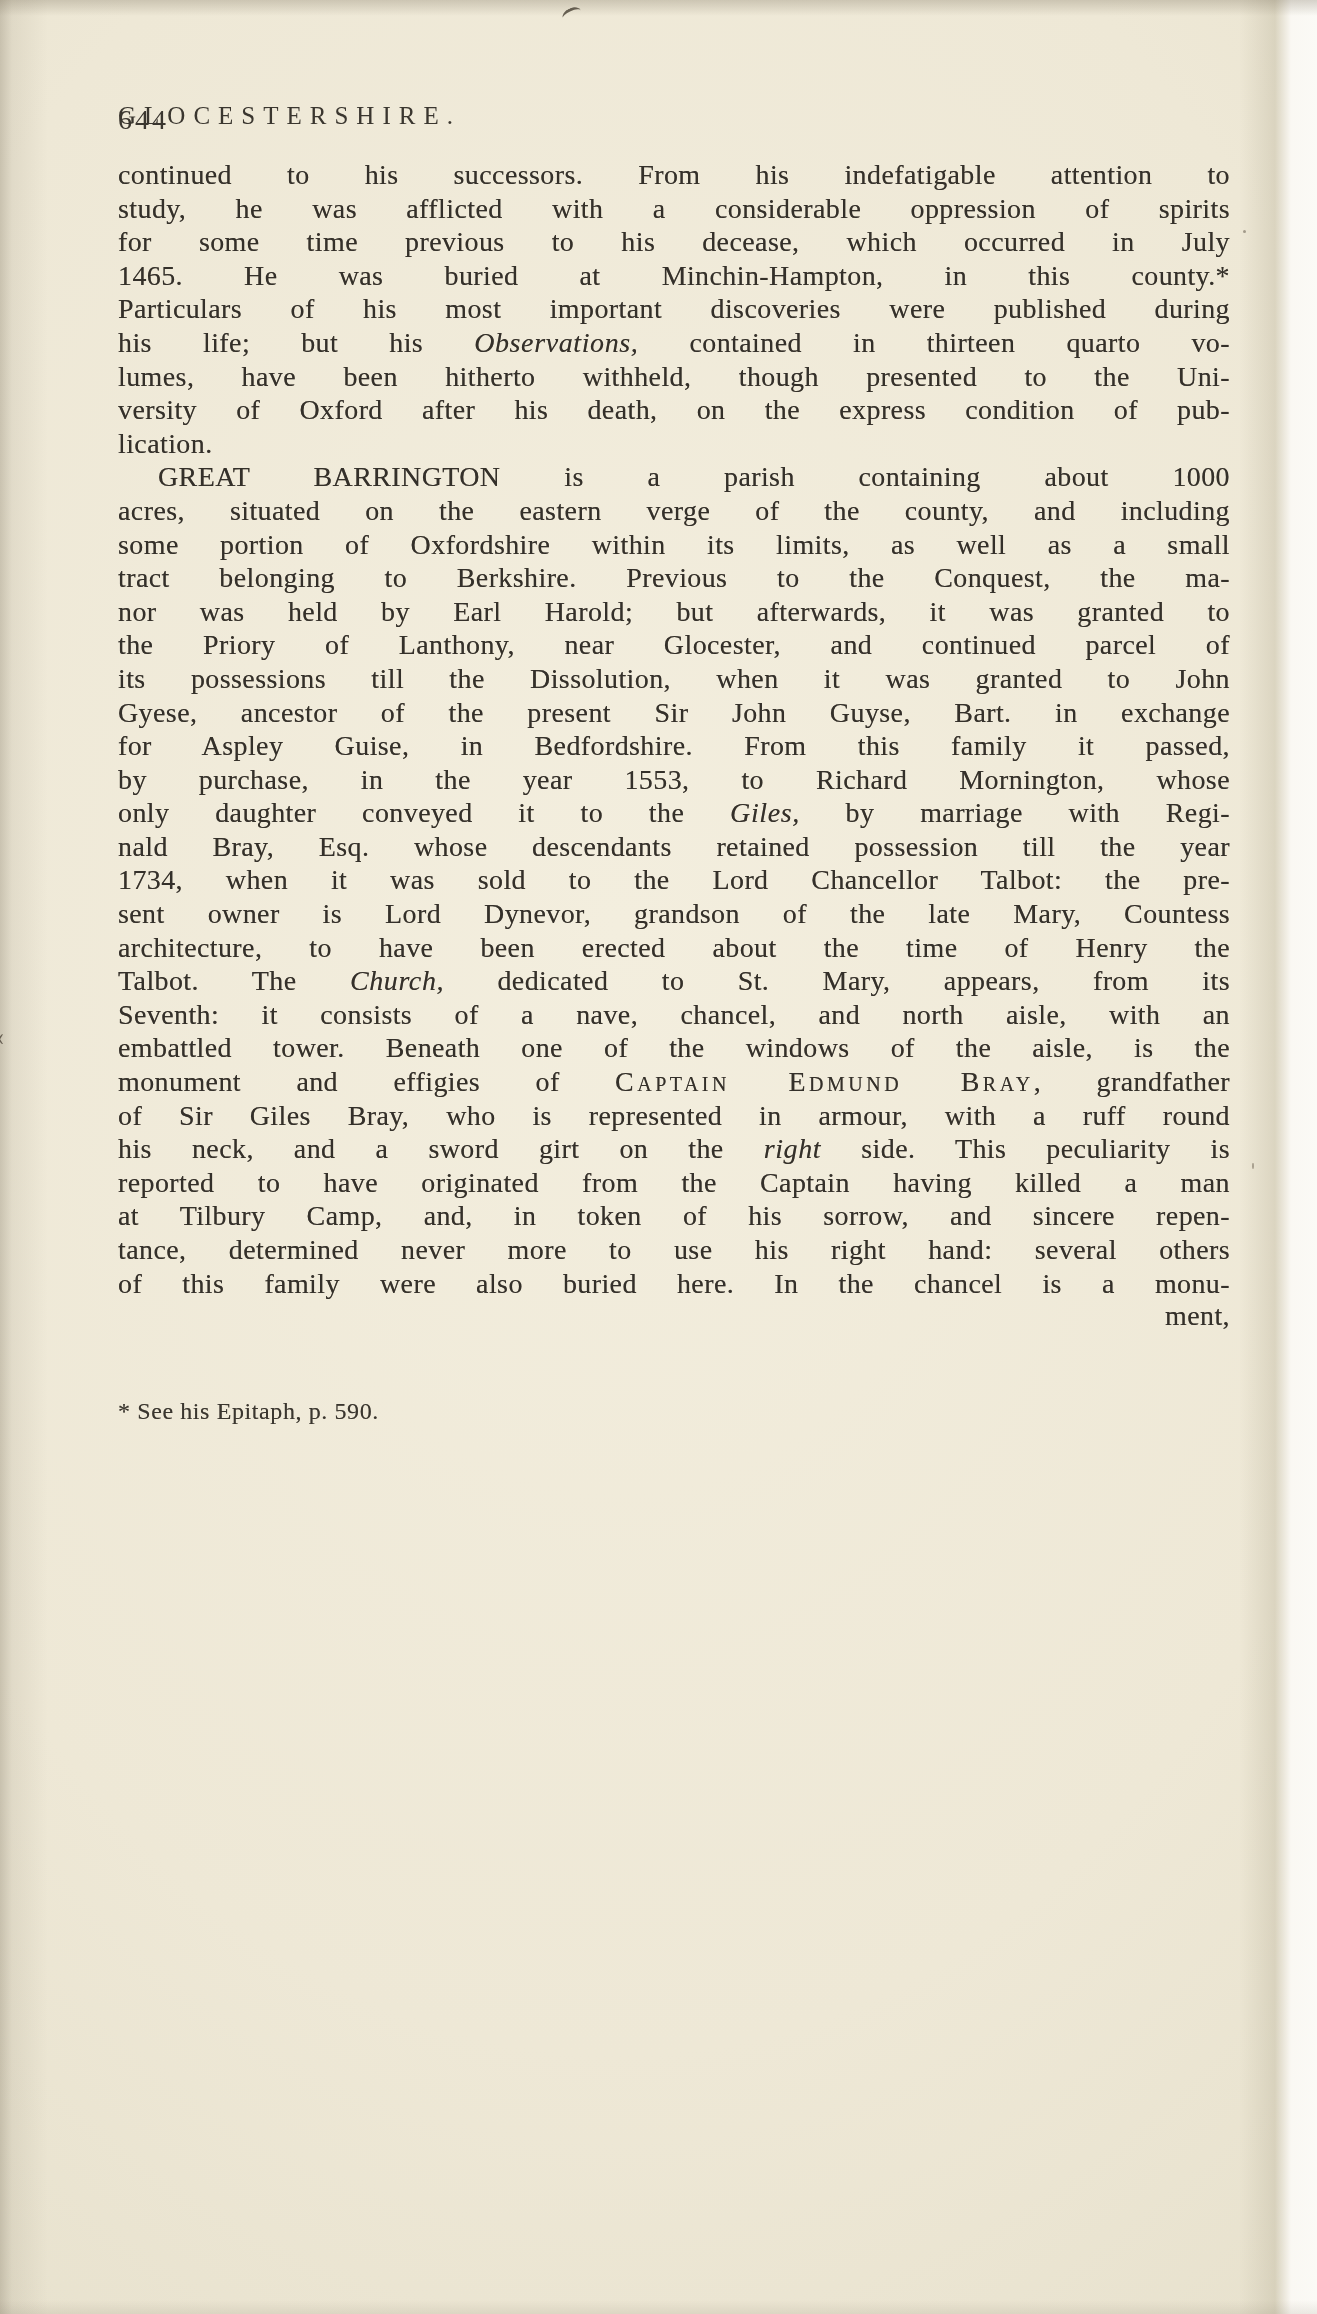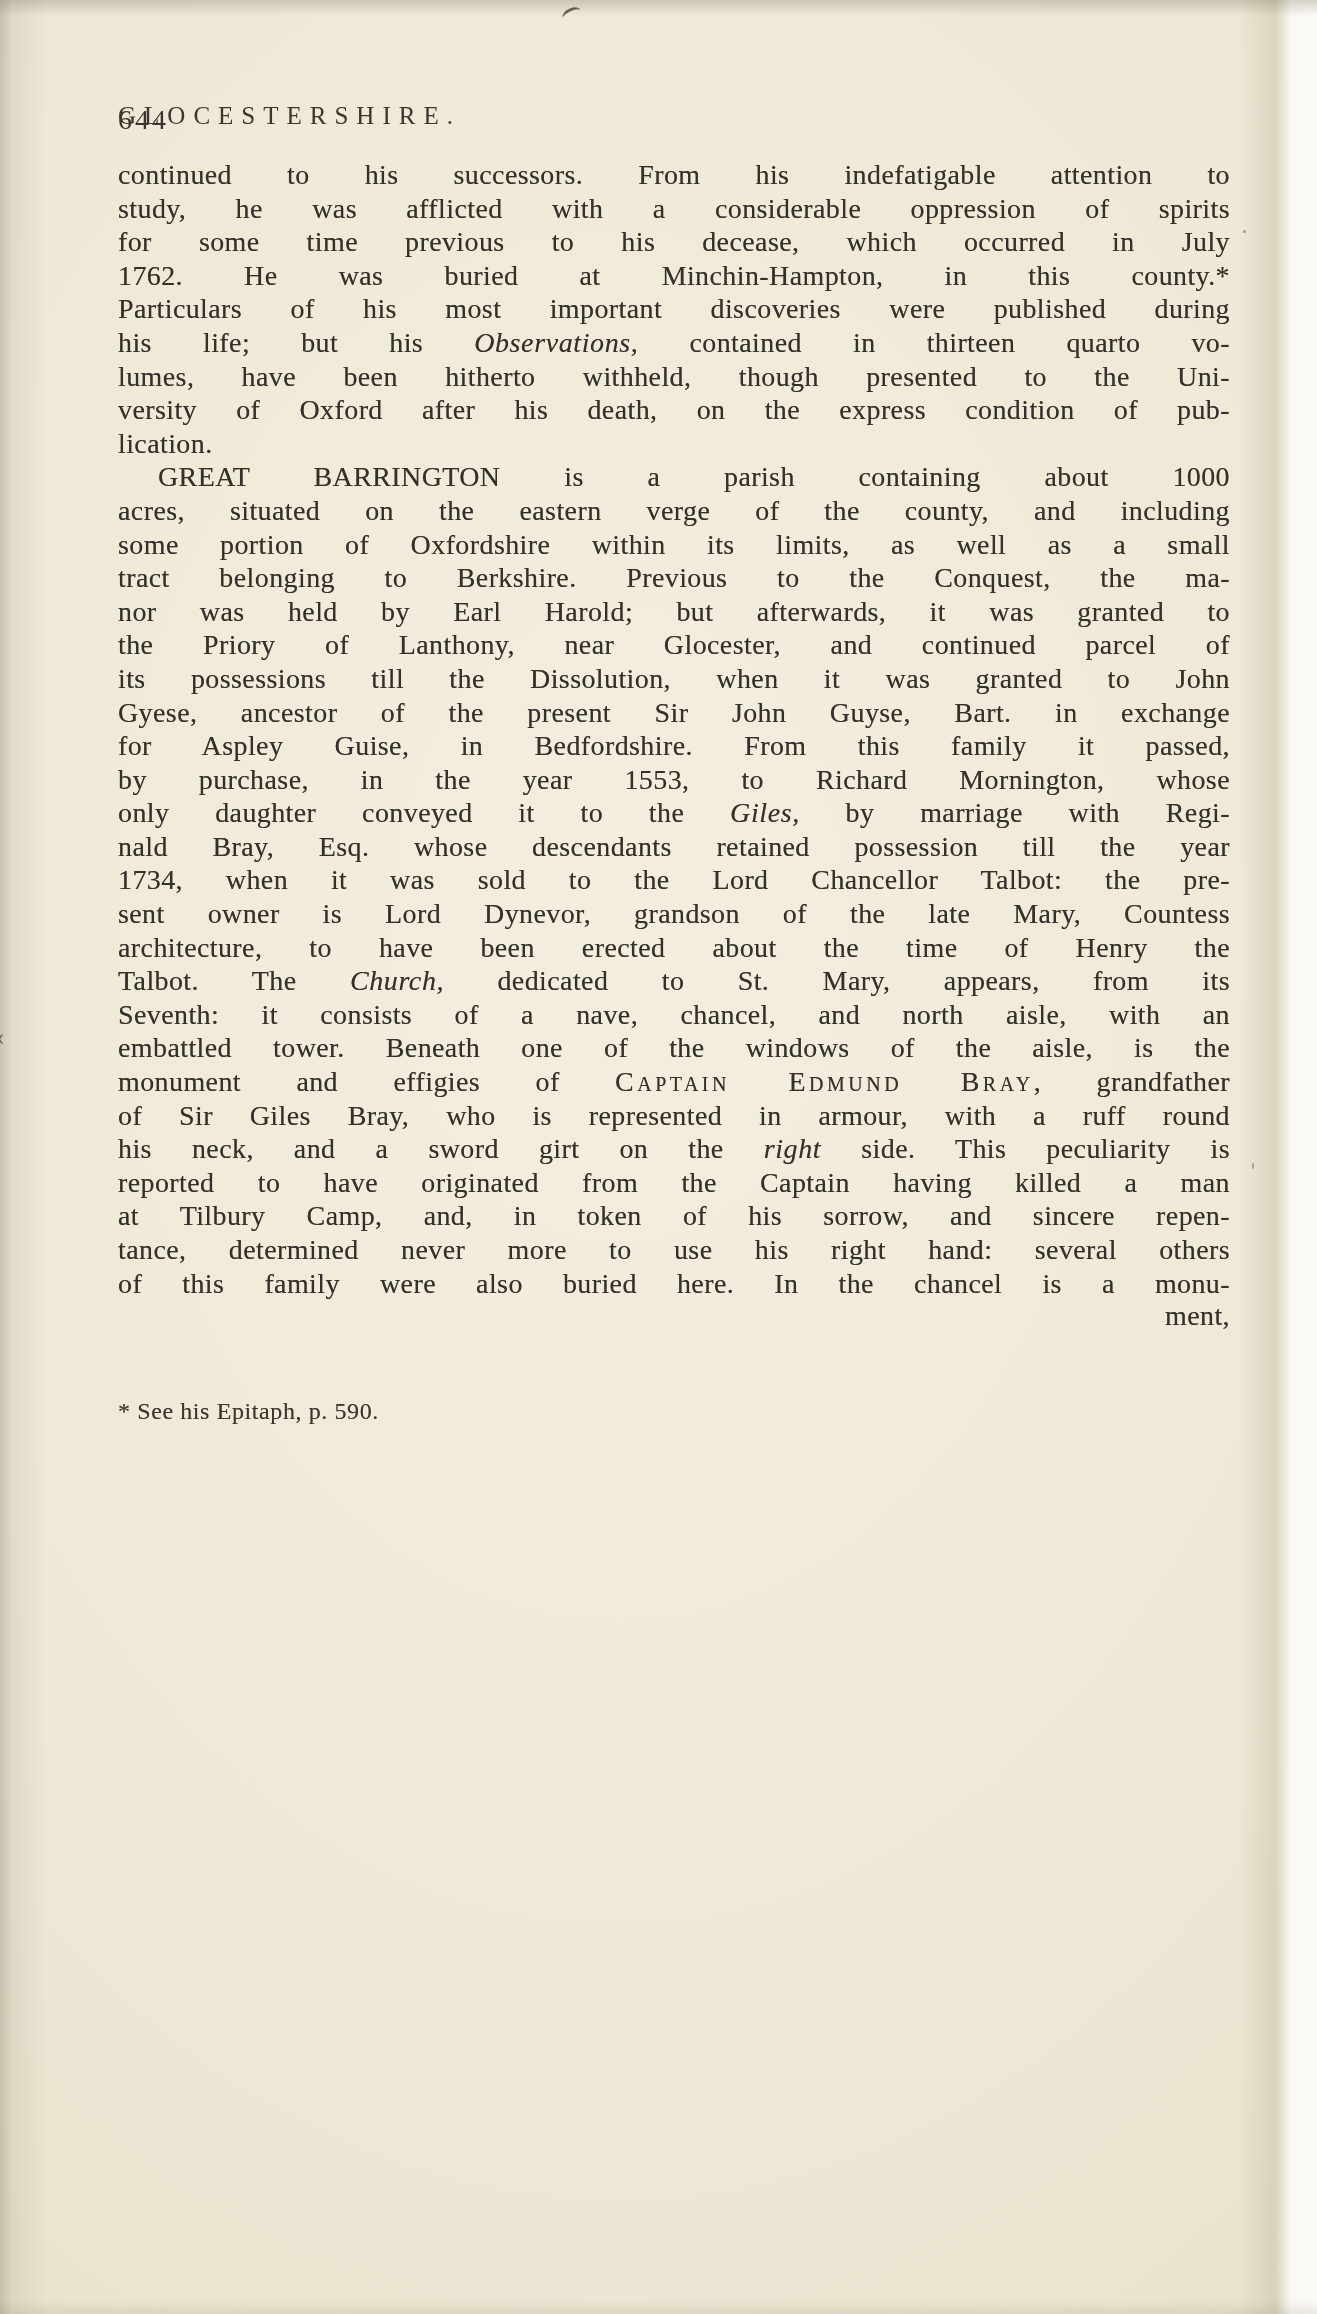--- a/index.html
+++ b/index.html
@@ -77,21 +77,21 @@
 
   <div class="header">
     <span class="pagenum">644</span>
     <span class="runhead">GLOCESTERSHIRE.</span>
   </div>
 
   <div class="textblock">
       <div class="line"><span>continued to his successors.  From his indefatigable attention to</span></div>
       <div class="line"><span>study, he was afflicted with a considerable oppression of spirits</span></div>
       <div class="line"><span>for some time previous to his decease, which occurred in July</span></div>
-      <div class="line"><span>1762.  He was buried at Minchin-Hampton, in this county.*</span></div>
+      <div class="line"><span>1465.  He was buried at Minchin-Hampton, in this county.*</span></div>
       <div class="line"><span>Particulars of his most important discoveries were published during</span></div>
       <div class="line"><span>his life; but his </span><span class="it">Observations,</span><span> contained in thirteen quarto vo-</span></div>
       <div class="line"><span>lumes, have been hitherto withheld, though presented to the Uni-</span></div>
       <div class="line"><span>versity of Oxford after his death, on the express condition of pub-</span></div>
       <div class="line last-left"><span>lication.</span></div>
       <div class="line indent"><span>GREAT BARRINGTON is a parish containing about 1000</span></div>
       <div class="line"><span>acres, situated on the eastern verge of the county, and including</span></div>
       <div class="line"><span>some portion of Oxfordshire within its limits, as well as a small</span></div>
       <div class="line"><span>tract belonging to Berkshire.  Previous to the Conquest, the ma-</span></div>
       <div class="line"><span>nor was held by Earl Harold; but afterwards, it was granted to</span></div>

